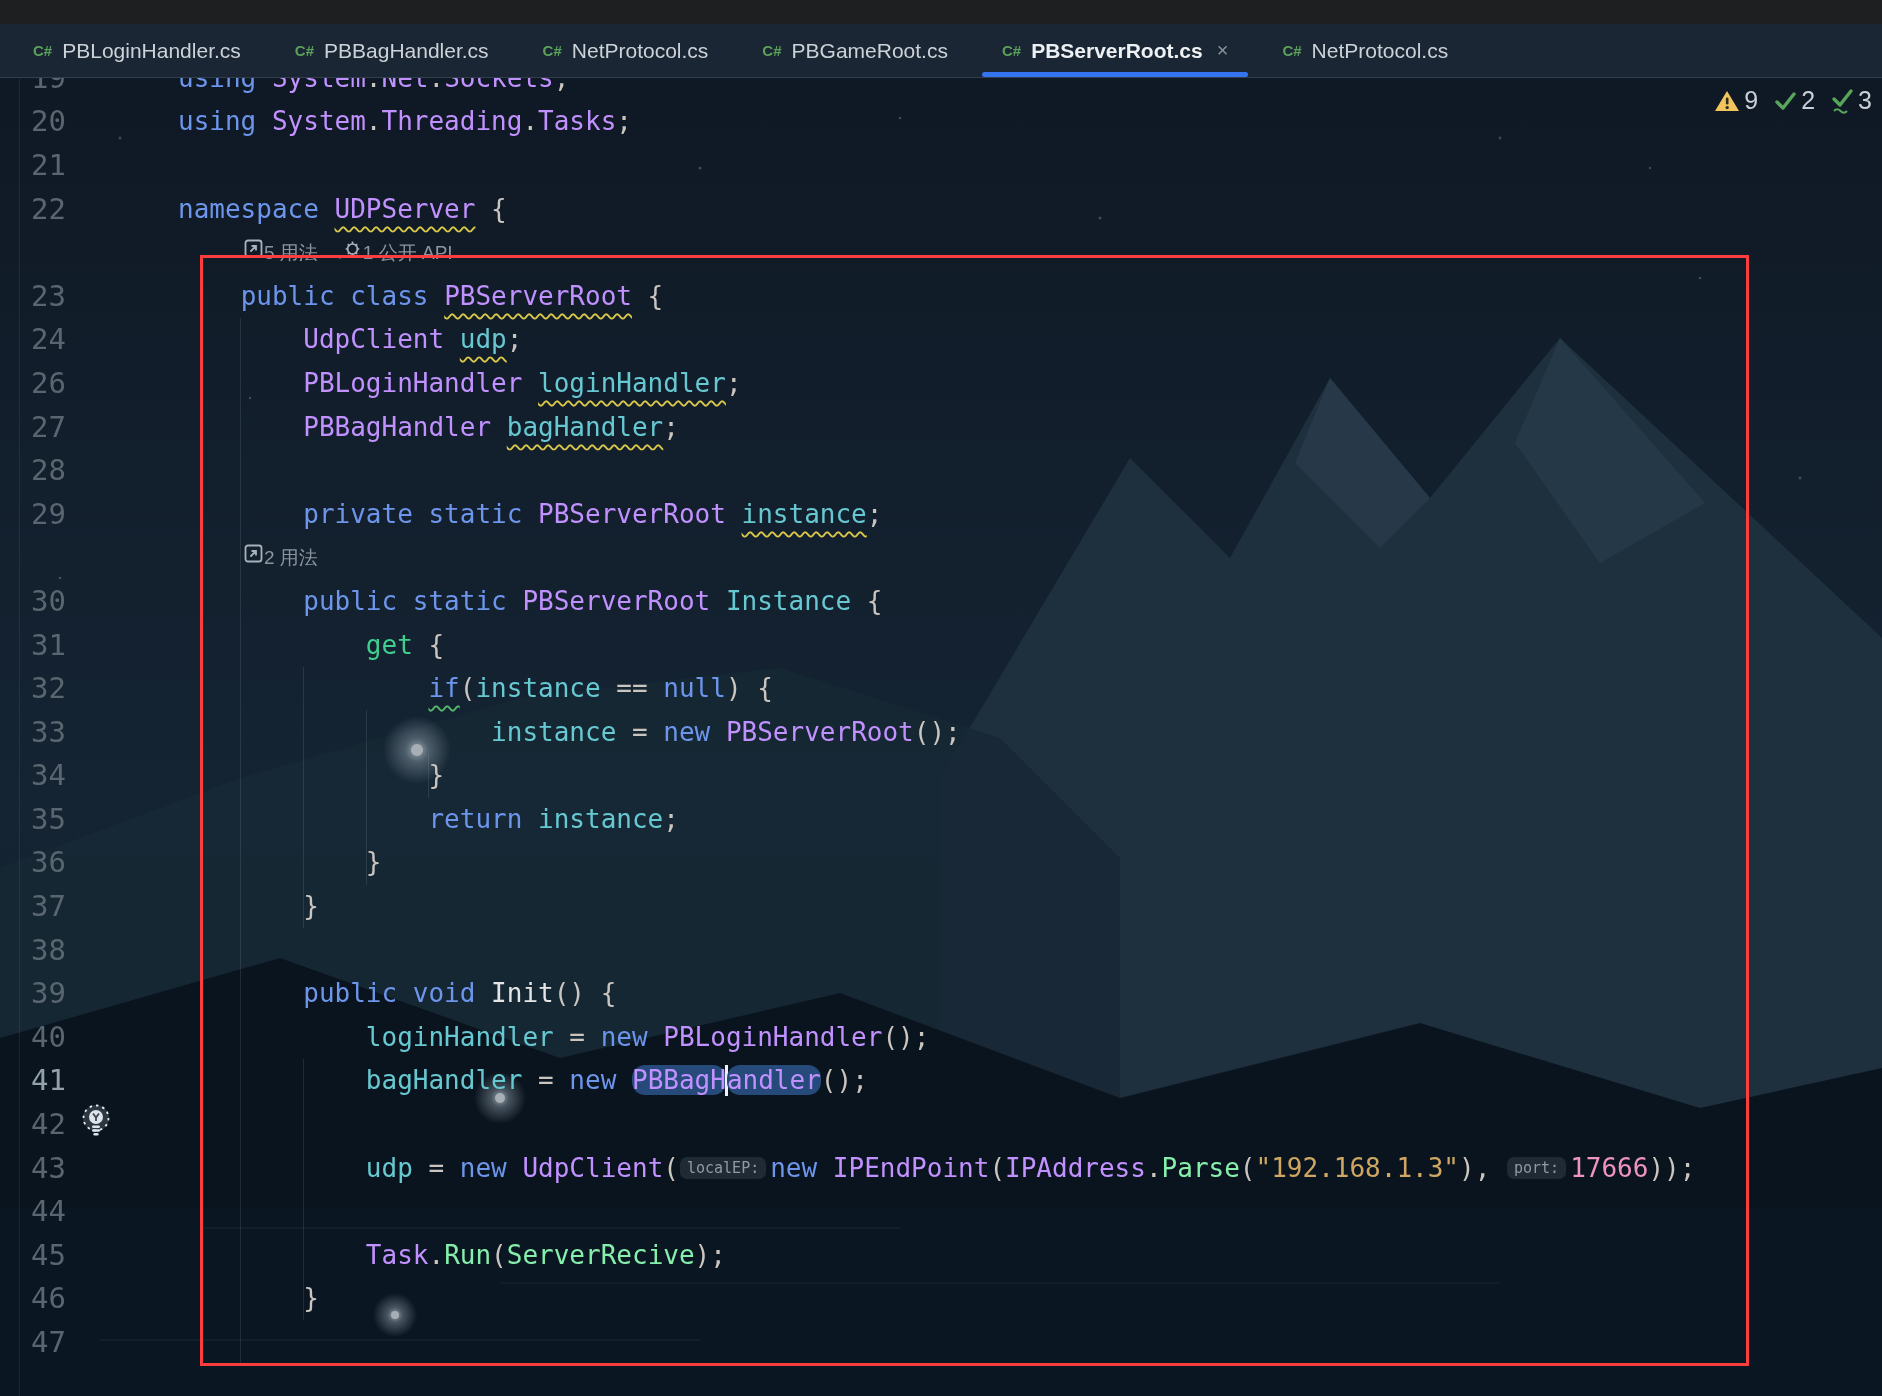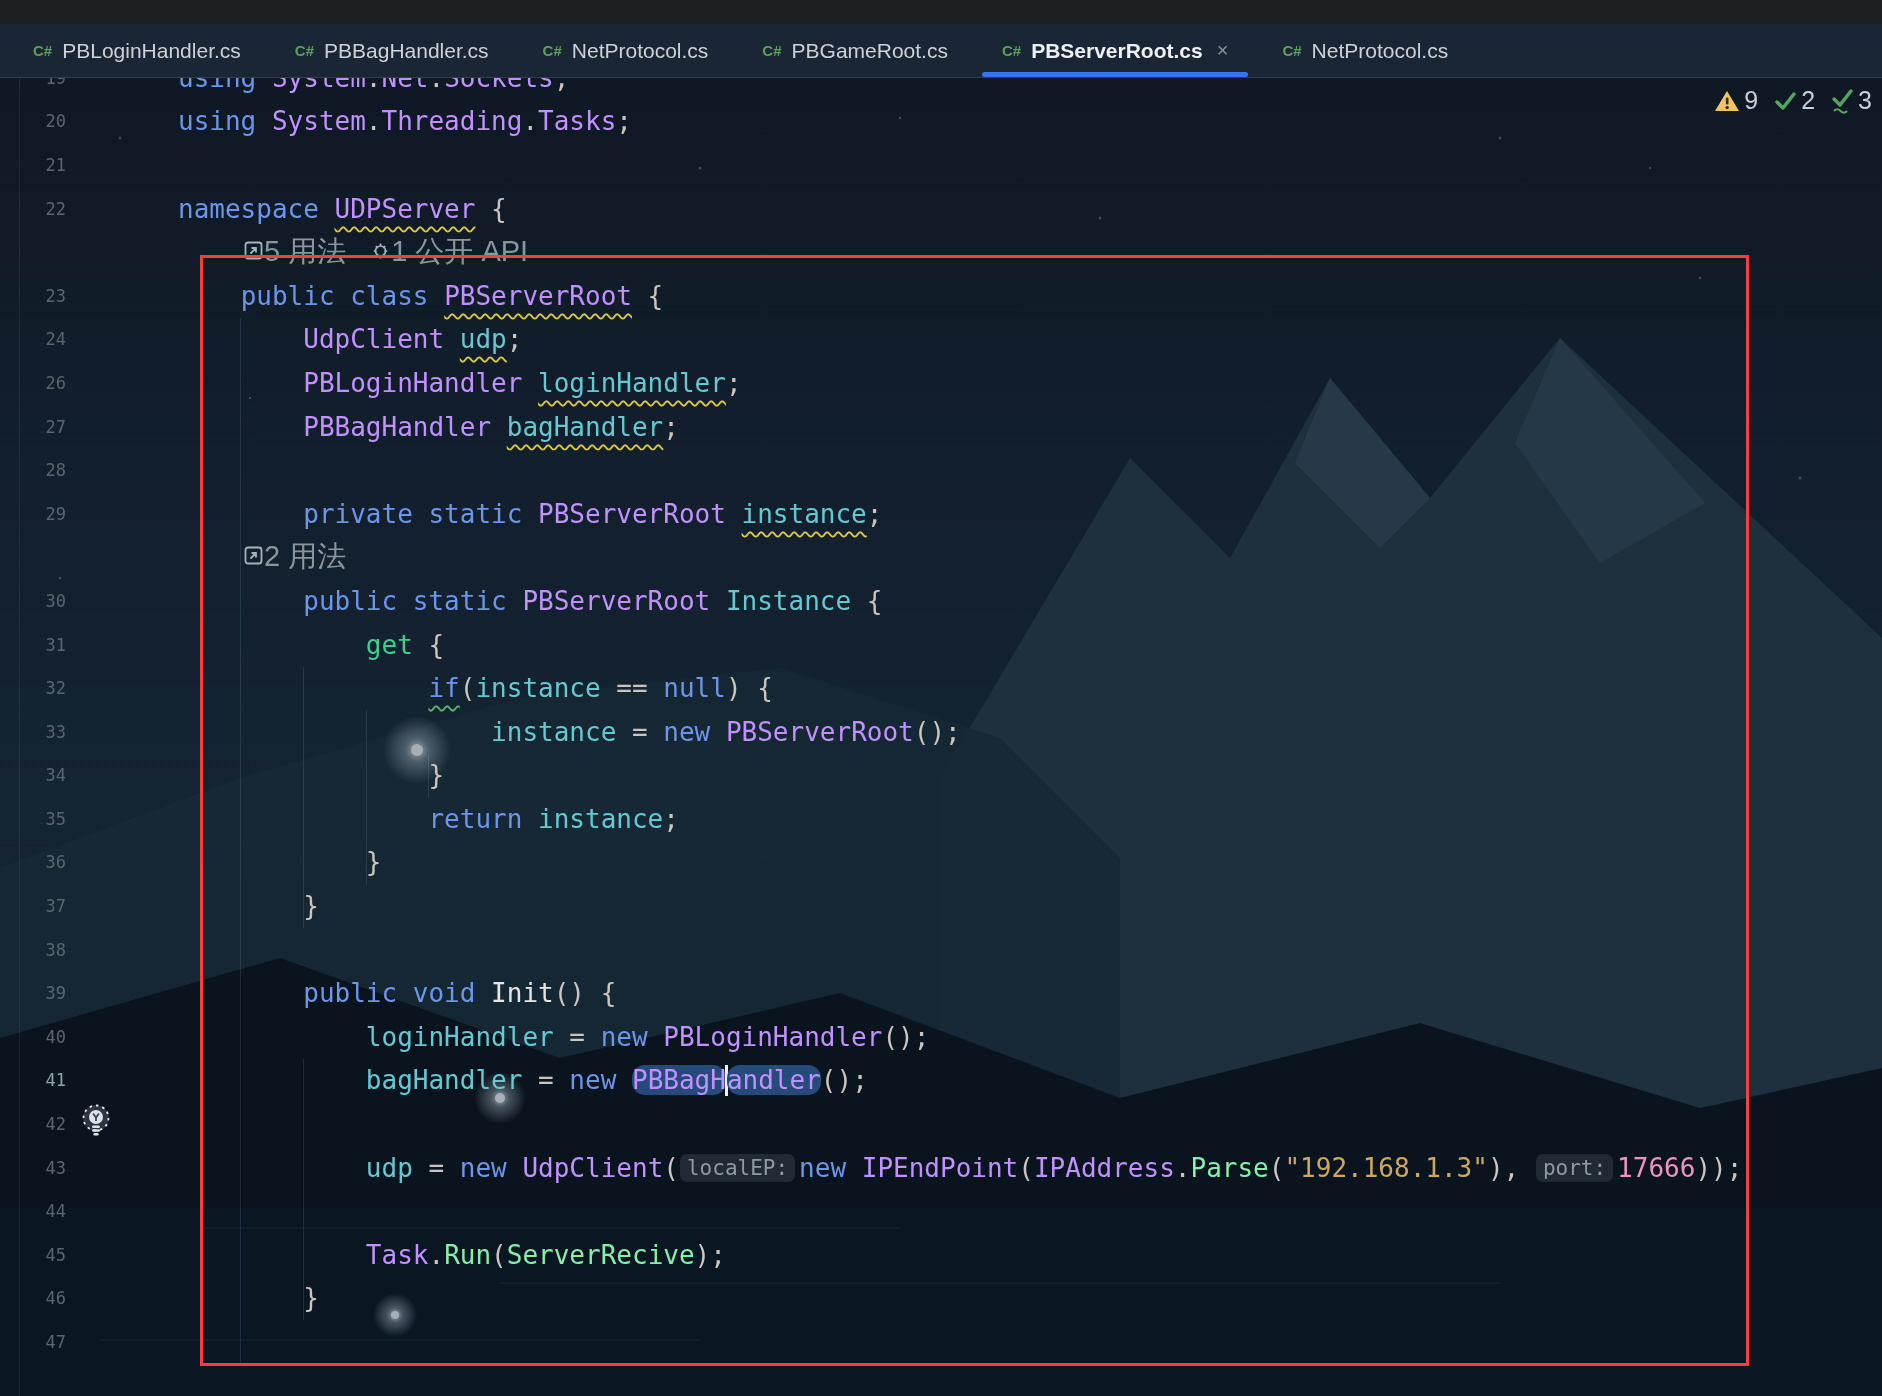--- a/index.html
+++ b/index.html
@@ -22,46 +22,46 @@
                   border-radius:3px;background:#3574f0;}
 
   
   .editor{position:absolute;left:0;top:78px;width:1882px;height:1318px;overflow:hidden;}
   .bg,.tint{position:absolute;left:0;top:0;width:100%;height:100%;}
   .tool-edge{position:absolute;left:19px;top:0;bottom:0;width:1px;background:rgba(170,190,210,0.10);}
 
   .code-wrap{position:absolute;left:0;top:-22px;right:0;}
   .row{height:43.6px;display:flex;align-items:center;}
   .ln{flex:0 0 66px;text-align:right;font-family:"DejaVu Sans Mono",monospace;
-      font-size:17px;color:#59666f;}
+      font-size:29px;color:#59666f;}
   .ln.cur{color:#93a1ac;}
   .codeline{margin-left:112px;font-family:"DejaVu Sans Mono",monospace;font-size:26px;
             white-space:pre;color:#cbc5c0;display:flex;align-items:center;}
   .codeline span{display:inline-block;}
 
   .tok-kw{color:#6c95eb;text-align:right;}
   .tok-ty{color:#c191ff;}
   .tok-fld{color:#66c9d1;}
   .tok-mth{color:#86efac;}
   .tok-acc{color:#3ecf8e;}
   .tok-mdecl{color:#e5e5e5;}
   .tok-pun{color:#cbc5c0;}
   .tok-ws{color:#cbc5c0;}
   .tok-str{color:#cfa763;}
   .tok-num{color:#ed94c0;}
-  .tok-chip{font-size:21px;color:#8e9aa4;background:rgba(151,170,188,0.15);
+  .tok-chip{font-size:15px;color:#8e9aa4;background:rgba(151,170,188,0.15);
             border-radius:7px;padding:2px 7px;margin:0 4px 0 1px;}
   .sq-warn{text-decoration:underline;text-decoration-style:wavy;
            text-decoration-color:#d9c74a;text-decoration-thickness:2px;text-underline-offset:8px;}
   .sq-hint{text-decoration:underline;text-decoration-style:wavy;
            text-decoration-color:#55b86a;text-decoration-thickness:2px;text-underline-offset:8px;}
   .sel{background:#264b7a;border-radius:13px;}
   .caret{width:3px;height:31px;background:#eaf3fa;margin:0 -1px;vertical-align:middle;}
 
-  .inlayrow{font-family:"Liberation Sans",sans-serif;font-size:29px;color:#8b959e;}
+  .inlayrow{font-family:"Liberation Sans",sans-serif;font-size:19px;color:#8b959e;}
   .inlay-item{display:inline-flex;align-items:center;gap:6px;margin-right:24px;}
   .inlay-item svg{flex:none;}
 
   .guide{position:absolute;width:1px;background:rgba(200,215,230,0.12);}
 
   
   .red-rect{position:absolute;left:200px;top:177px;width:1549px;height:1111px;
             border:3px solid #fb3d3d;box-sizing:border-box;pointer-events:none;}
 
   

